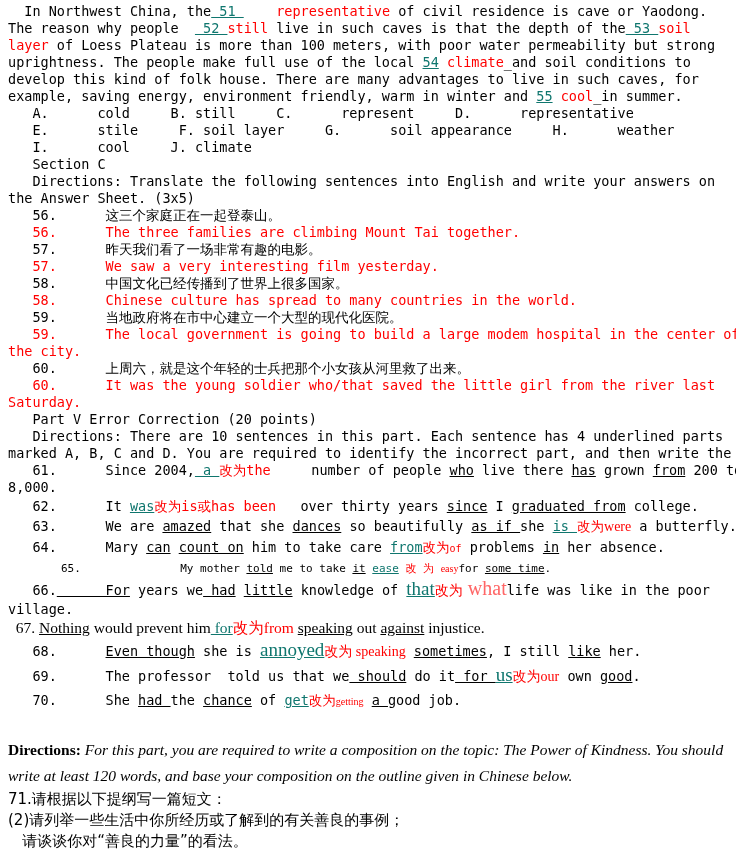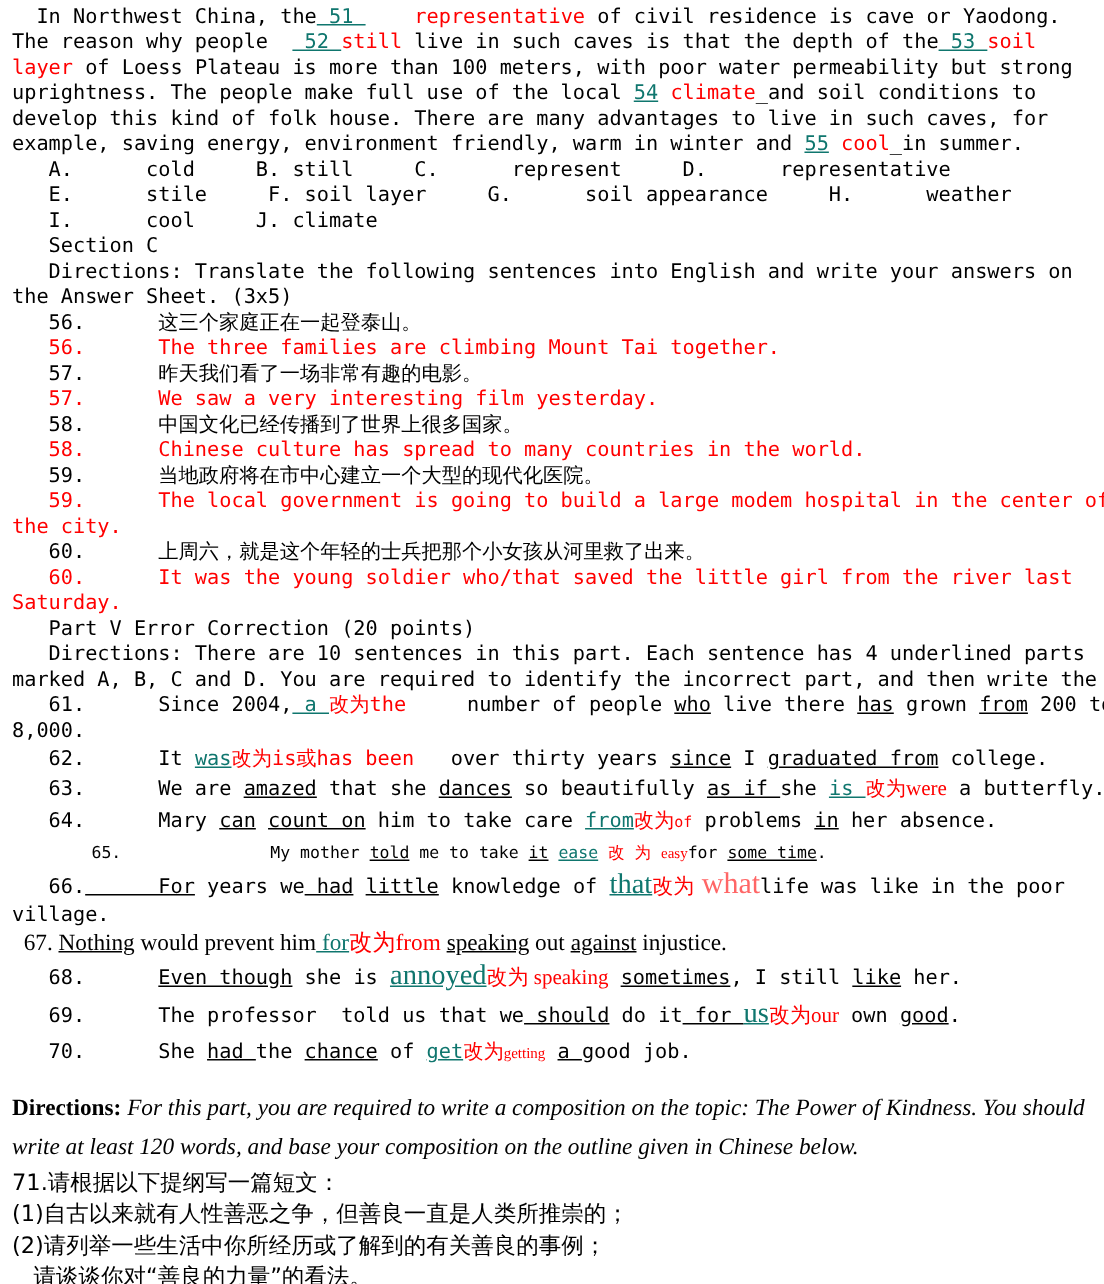--- a/index.html
+++ b/index.html
@@ -20,21 +20,21 @@
   span.i{font-style:italic;}
   
   .lh20{line-height:20px;}
   .lh21{line-height:21px;}
   .lh23{line-height:23px;}
   .lh24{line-height:24px;}
   .sm{font-size:11px;line-height:19px;}
   .serif{font-family:"Liberation Serif","DejaVu Serif",serif;font-size:15.5px;line-height:20px;white-space:pre-wrap;}
   .bottom{font-family:"Liberation Serif","DejaVu Serif",serif;font-size:15.5px;line-height:26px;white-space:pre-wrap;}
   .cjk{font-family:"DejaVu Sans","Liberation Sans",sans-serif;font-size:15px;line-height:21px;white-space:pre-wrap;}
-  .gap{margin-top:12px;}
+  .gap{margin-top:24px;}
 </style>
 </head>
 <body>
 
 <div id="doc">
     <div class="line "><span>  In Northwest China, the</span><span class="ru"> 51 </span><span>    </span><span class="r">representative</span><span> of civil residence is cave or Yaodong.</span></div>
     <div class="line "><span>The reason why people  </span><span class="ru"> 52 </span><span class="r">still</span><span> live in such caves is that the depth of the</span><span class="ru"> 53 </span><span class="r">soil</span></div>
     <div class="line "><span class="r">layer</span><span> of Loess Plateau is more than 100 meters, with poor water permeability but strong</span></div>
     <div class="line "><span>uprightness. The people make full use of the local </span><span class="ru">54</span><span> </span><span class="r">climate</span><span>_and soil conditions to</span></div>
     <div class="line "><span>develop this kind of folk house. There are many advantages to live in such caves, for</span></div>
@@ -67,16 +67,15 @@
     <div class="line lh20"><span>   64.      Mary </span><span class="u">can</span><span> </span><span class="u">count on</span><span> him to take care </span><span class="ru">from</span><span class="r">改为</span><span class="rs">of</span><span> problems </span><span class="u">in</span><span> her absence.</span></div>
     <div class="line sm"><span>        65.               My mother </span><span class="u">told</span><span> me to take </span><span class="u">it</span><span> </span><span class="ru">ease</span><span> </span><span class="r">改 为</span><span> </span><span class="rm">easy</span><span>for </span><span class="u">some time</span><span>.</span></div>
     <div class="line lh21"><span>   66.</span><span class="u">      For</span><span> years we</span><span class="u"> had</span><span> </span><span class="u">little</span><span> knowledge of </span><span class="rbu">that</span><span class="rb">改为</span><span class="rp"> what</span><span>life was like in the poor</span></div>
     <div class="line "><span>village.</span></div>
     <div class="line serif"><span>  67. </span><span class="u">Nothing</span><span> would prevent him</span><span class="ru"> for</span><span class="r">改为from</span><span> </span><span class="u">speaking</span><span> out </span><span class="u">against</span><span> injustice.</span></div>
     <div class="line lh23"><span>   68.      </span><span class="u">Even though</span><span> she is </span><span class="rbu">annoyed</span><span class="rb">改为</span><span class="rb"> speaking</span><span> </span><span class="u">sometimes</span><span>, I still </span><span class="u">like</span><span> her.</span></div>
     <div class="line lh24"><span>   69.      The professor  told us that we</span><span class="u"> should</span><span> do it</span><span class="u"> for </span><span class="rbu">us</span><span class="rb">改为</span><span class="rb">our</span><span> own </span><span class="u">good</span><span>.</span></div>
     <div class="line lh23"><span>   70.      She </span><span class="u">had </span><span>the </span><span class="u">chance</span><span> of </span><span class="ru">get</span><span class="r">改为</span><span class="rm">getting</span><span> </span><span class="u">a </span><span>good job.</span></div>
     <div class="line bottom gap"><span class="b">Directions: </span><span class="i">For this part, you are required to write a composition on the topic: The Power of Kindness. You should write at least 120 words, and base your composition on the outline given in Chinese below.</span></div>
     <div class="line cjk"><span>71.请根据以下提纲写一篇短文：</span></div>
-    <div class="line cjk"><span>(1)自古以来就有人性善恶之争，但善良一直是人类所推崇的；</span></div>
     <div class="line cjk"><span>(2)请列举一些生活中你所经历或了解到的有关善良的事例；</span></div>
     <div class="line cjk"><span>   请谈谈你对“善良的力量”的看法。</span></div>
   </div>
 
 </body></html>

